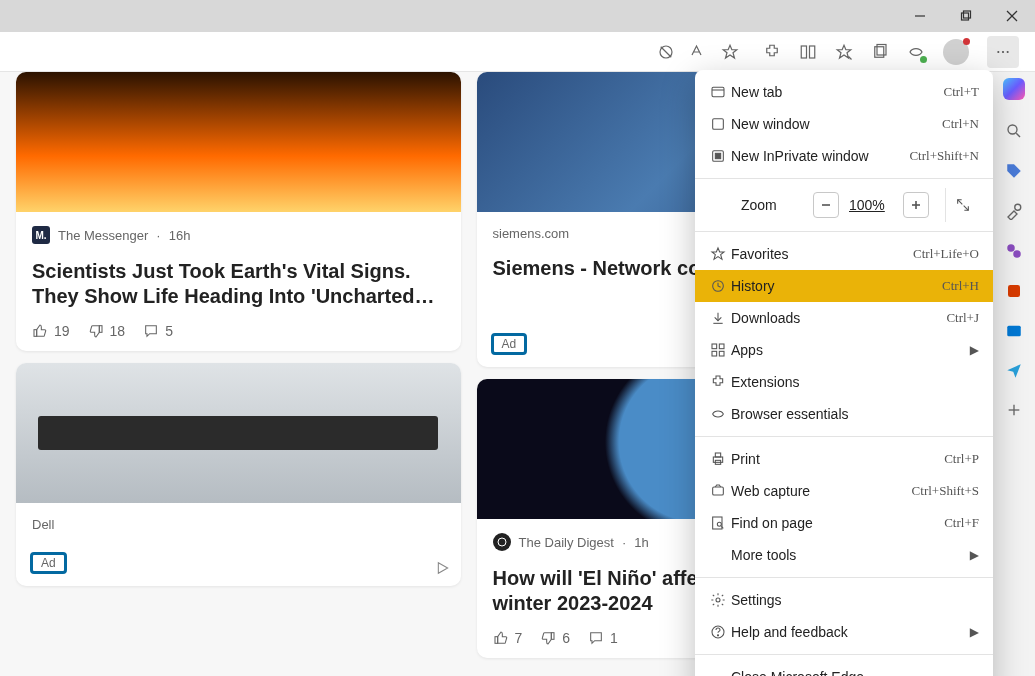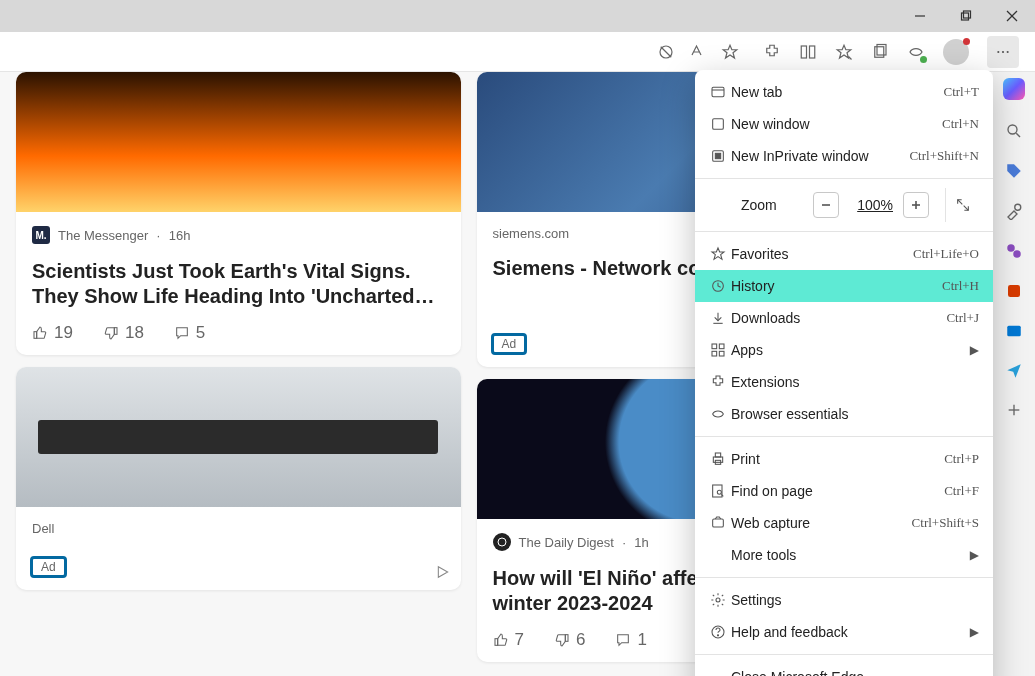--- a/index.html
+++ b/index.html
@@ -28,47 +28,47 @@
 .card-img.fire { background: linear-gradient(180deg,#2b1200 0%,#ff6a00 60%,#ffd36a 100%); }
 .card-img.tech { background: linear-gradient(135deg,#2a4b7c 0%,#4a7bb0 50%,#2a4b7c 100%); }
 .card-img.server { background: linear-gradient(180deg,#dfe3e6 0%,#b5bcc2 100%); display:flex; align-items:center; justify-content:center; }
 .card-img.server::after { content:""; width:90%; height:34px; background:#2b2b2b; border-radius:3px; }
 .card-img.earth { background: radial-gradient(circle at 50% 45%, #4a8cc7 0 34%, #0a0a1a 40%); }
 .card-body { padding: 14px 16px 12px; }
 .source { display: flex; align-items: center; gap: 8px; color: #666; font-size: 13px; margin-bottom: 8px; }
 .source .badge { width: 18px; height: 18px; border-radius: 3px; background:#1f2a44; color:#fff; font-size:10px; font-weight:700; display:flex; align-items:center; justify-content:center; }
 .source .badge.round { border-radius:50%; background:#222; }
 .headline { font-size: 20px; font-weight: 600; color: #222; line-height: 1.25; margin-bottom: 14px; margin-top: 15px; }
-.actions { display: flex; align-items: center; gap: 30px; color: #666; font-size: 17px; }
+.actions { display: flex; align-items: center; gap: 18px; color: #666; font-size: 14px; }
 .actions .metric { display: flex; align-items: center; gap: 6px; }
 .ad-pill { display:inline-block; font-size:12px; color:#666; border:3px solid #0369a1; border-radius:4px; padding:1px 8px; margin: 0 14px 12px; }
 .ad-choices { position:absolute; right:10px; bottom:10px; color:#888; }
 
 
 .weather-peek { position: absolute; top: 0; right: 0; width: 60px; height: 280px; background: linear-gradient(180deg,#3b3b6b,#2d2d50); border-radius: 10px 0 0 10px; color:#fff; font-size:12px; padding:8px 4px; overflow:hidden; }
 .weather-peek div { margin-bottom:6px; white-space:nowrap; }
 
 
 .sidebar { position: absolute; top: 72px; right: 0; bottom: 0; width: 42px; background: #f3f3f3; display: flex; flex-direction: column; align-items: center; padding-top: 6px; gap: 22px; }
 .sidebar .sicon { color:#5f6368; cursor:pointer; }
 .sidebar .copilot { width:22px; height:22px; border-radius:6px; background: linear-gradient(135deg,#4cc2ff,#6a5cff,#ff58b0); }
 
 
 .menu { position: absolute; top: 70px; right: 42px; width: 298px; background: #fff; border-radius: 8px; box-shadow: 0 10px 34px rgba(0,0,0,0.25); padding: 6px 0; font-size: 14px; color:#222; z-index: 100; }
 .menu .row { display: flex; align-items: center; height: 32px; padding: 0 14px; gap: 4px; cursor: pointer; position: relative; }
-.menu .row.highlighted { background: #5eead4; }
+.menu .row.highlighted { background: #eab308; }
 .menu .row .micon { width: 18px; display:flex; justify-content:center; color:#555; }
 .menu .row .label { flex: 1; }
 .menu .row .short { color:#555; font-size: 13px; font-family: Liberation Serif, serif; }
 .menu .row .chev { color:#555; font-size: 12px; }
 .menu .divider { height: 1px; background: #e3e3e3; margin: 6px 0; }
 .zoom-row { display:flex; align-items:center; height:40px; padding: 0 14px; gap:10px; }
 .zoom-row .zlabel { flex:1; padding-left:32px; }
 .zoom-row .zbtn { width:26px; height:26px; border:1px solid #c8c8c8; border-radius:4px; display:flex; align-items:center; justify-content:center; cursor:pointer; color:#444; }
-.zoom-row .zval { width:44px; text-align:right;text-decoration:underline; }
+.zoom-row .zval { width:44px; text-align:left;text-decoration:underline; }
 .zoom-row .fs { width:34px; height:34px; display:flex; align-items:center; justify-content:center; border-left:1px solid #e3e3e3; margin-left:6px; cursor:pointer; }
 
 svg { display:block; }
 </style>
 </head>
 <body>
 
 <div class="titlebar">
   <div class="win-btn">
     <svg width="12" height="12" viewBox="0 0 12 12">
@@ -445,39 +445,39 @@
           <rect x="8" y="3" width="8" height="6"></rect>
           <rect x="8" y="14" width="8" height="6"></rect>
         </svg>
       </span>
     <span class="label">Print</span>
     <span class="short">Ctrl+P</span>
   </div>
   <div class="row">
     <span class="micon">
         <svg width="16" height="16" viewBox="0 0 24 24" fill="none" stroke="#555" stroke-width="1.6">
+          <rect x="4" y="6" width="16" height="12" rx="2"></rect>
+          <path d="M8 6l2-3h4l2 3"></path>
+        </svg>
+      </span>
+    <span class="label">Web capture</span>
+    <span class="short">Ctrl+Shift+S</span>
+  </div>
+  <div class="row">
+    <span class="micon">
+        <svg width="16" height="16" viewBox="0 0 24 24" fill="none" stroke="#555" stroke-width="1.6">
           <rect x="4" y="3" width="14" height="18"></rect>
           <circle cx="14" cy="14" r="3"></circle>
           <line x1="17" y1="17" x2="20" y2="20"></line>
         </svg>
       </span>
     <span class="label">Find on page</span>
     <span class="short">Ctrl+F</span>
   </div>
   <div class="row">
-    <span class="micon">
-        <svg width="16" height="16" viewBox="0 0 24 24" fill="none" stroke="#555" stroke-width="1.6">
-          <rect x="4" y="6" width="16" height="12" rx="2"></rect>
-          <path d="M8 6l2-3h4l2 3"></path>
-        </svg>
-      </span>
-    <span class="label">Web capture</span>
-    <span class="short">Ctrl+Shift+S</span>
-  </div>
-  <div class="row">
     <span class="micon"></span>
     <span class="label">More tools</span>
     <span class="chev">▶</span>
   </div>
   <div class="divider"></div>
   <div class="row">
     <span class="micon">
         <svg width="16" height="16" viewBox="0 0 24 24" fill="none" stroke="#555" stroke-width="1.6">
           <circle cx="12" cy="12" r="3"></circle>
           <path d="M12 2v3M12 19v3M4.2 4.2l2.1 2.1M17.7 17.7l2.1 2.1M2 12h3M19 12h3M4.2 19.8l2.1-2.1M17.7 6.3l2.1-2.1"></path>

